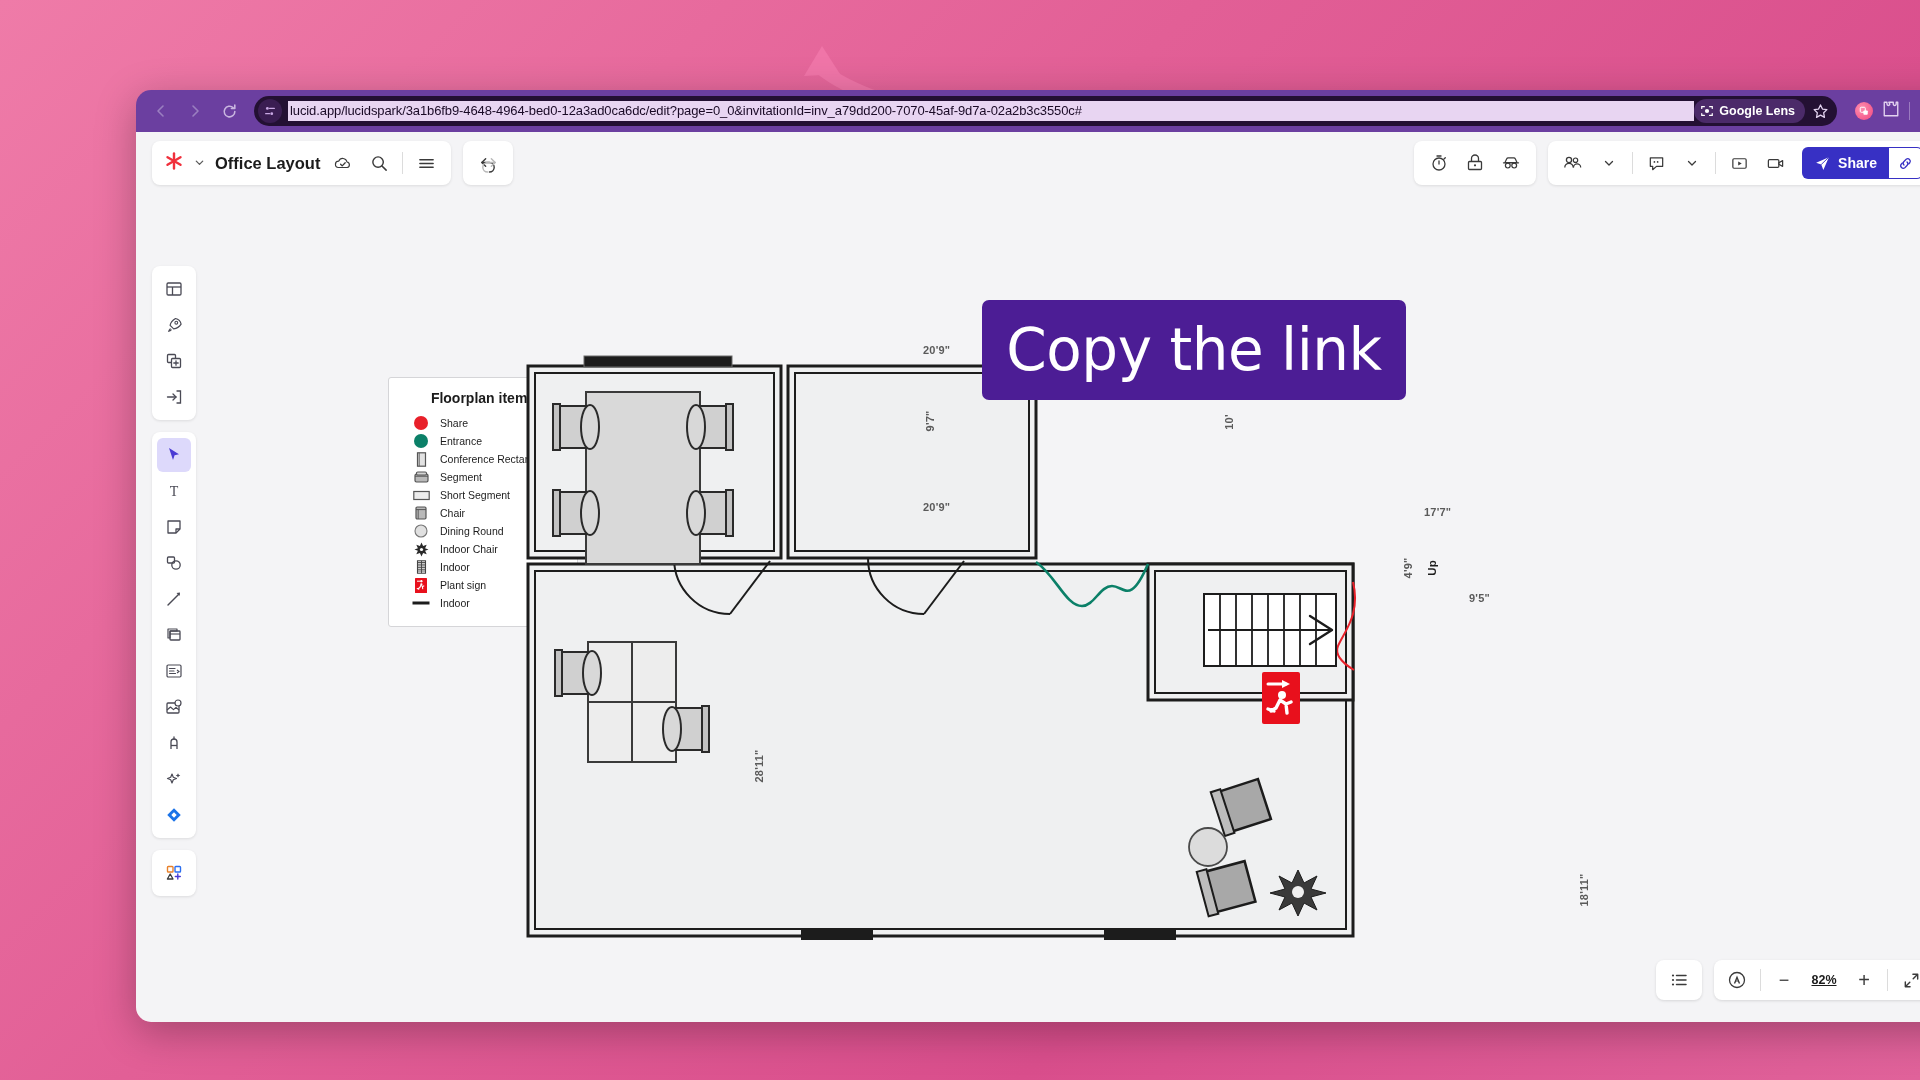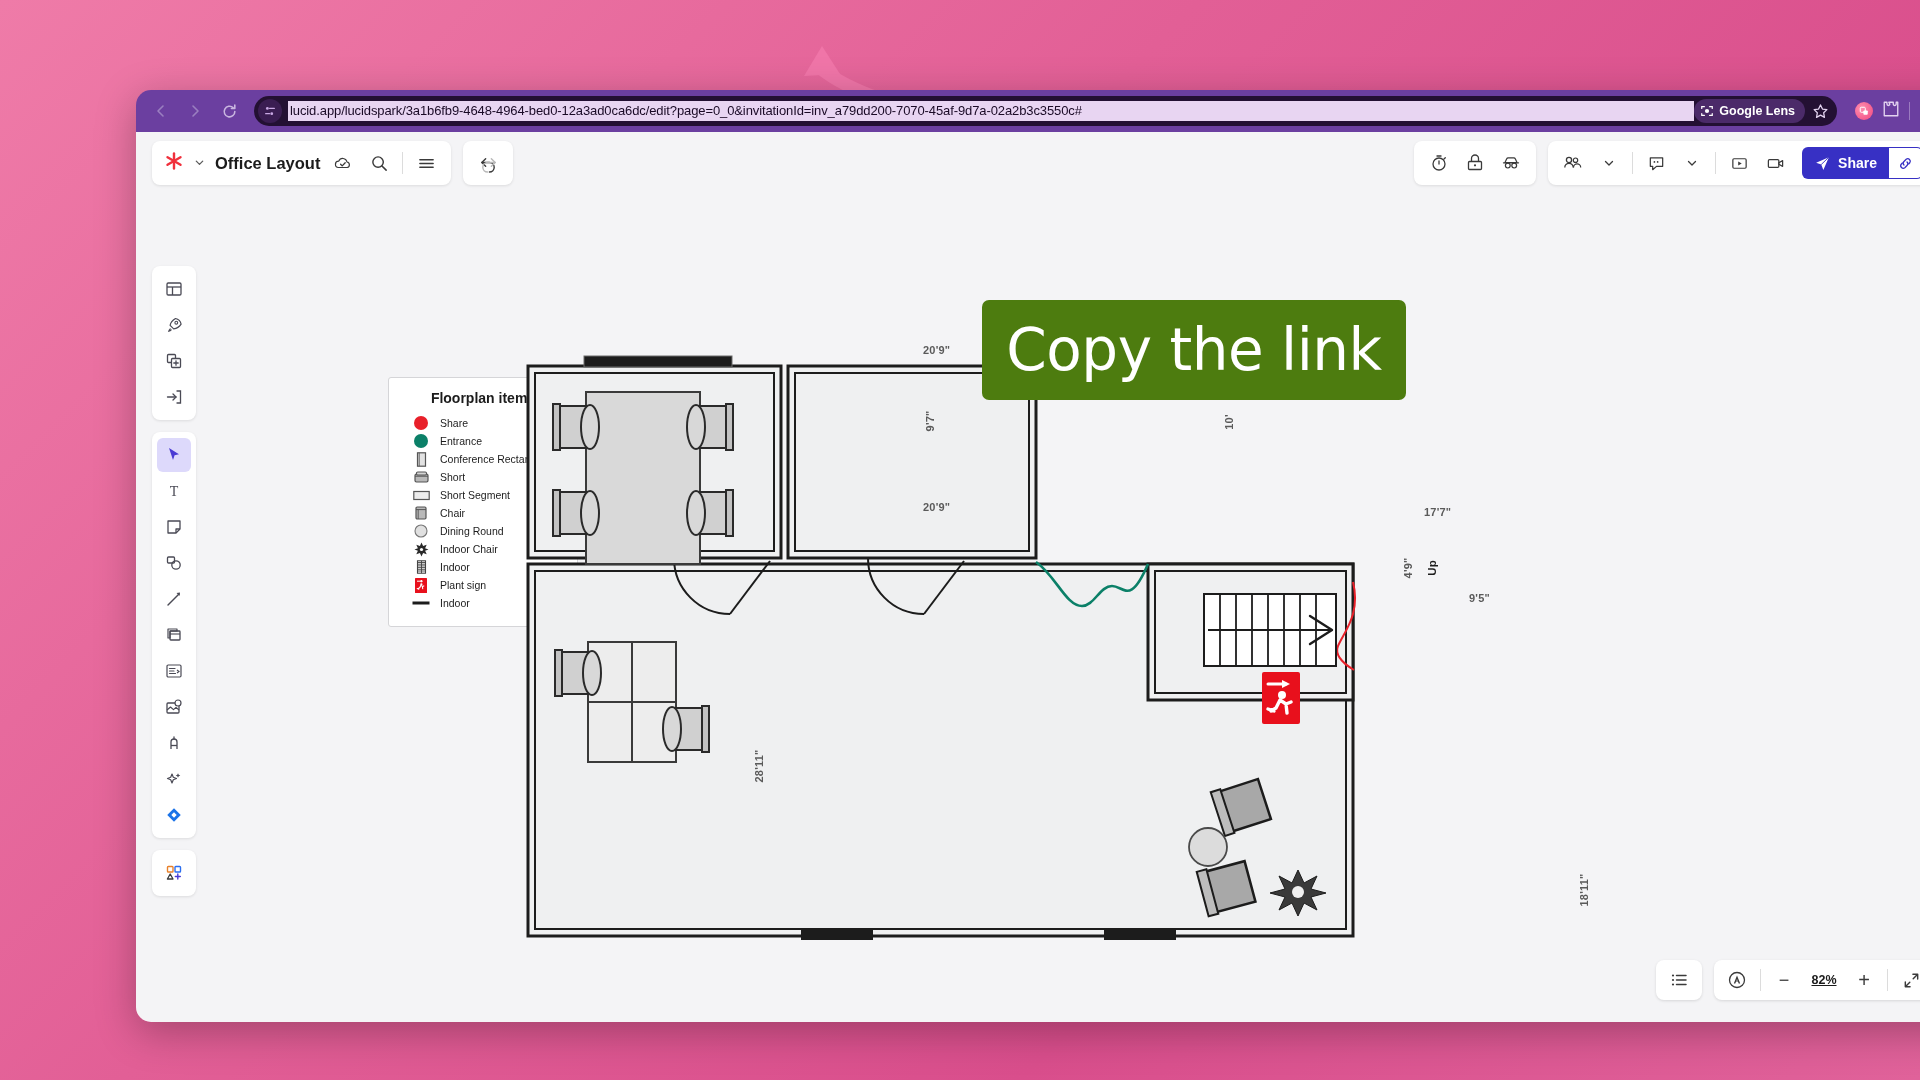--- a/index.html
+++ b/index.html
@@ -193,21 +193,21 @@
     letter-spacing: 0.2px;
     white-space: nowrap;
   }
   .dim.vert { transform-origin: center; transform: rotate(-90deg); }
 
   
   .callout {
     position: absolute;
     left: 846px; top: 106px;
     width: 424px; height: 100px;
-    background: #4d7c0f;
+    background: #4c1d95;
     border-radius: 7px;
     display:flex; align-items:center; justify-content:center;
   }
   .callout span {
     color:#fff; font-size: 58px; font-weight: 400; letter-spacing: -0.5px;
     font-family: "DejaVu Sans", sans-serif;
   }
 
   
   .zoom-bar {
@@ -595,21 +595,21 @@
           <span class="lbl">Conference Rectangle</span>
         </div>
         <div class="legend-row">
           <span class="sw">
             <svg width="15" height="13" viewBox="0 0 15 13">
                 <rect x="1" y="3" width="13" height="8" rx="1.4" stroke="#555" stroke-width="1.2" fill="#b9b9b9"></rect>
                 <path d="M1 5.2h13" stroke="#555" stroke-width="1"></path>
                 <rect x="2.5" y="1" width="10" height="3" rx="1.2" stroke="#555" stroke-width="1.1" fill="#d5d5d5"></rect>
               </svg>
           </span>
-          <span class="lbl">Short</span>
+          <span class="lbl">Segment</span>
         </div>
         <div class="legend-row">
           <span class="sw">
             <svg width="17" height="11" viewBox="0 0 17 11">
                 <rect x="0.8" y="1.5" width="15.4" height="8" stroke="#555" stroke-width="1.2" fill="#ececec"></rect>
               </svg>
           </span>
           <span class="lbl">Short Segment</span>
         </div>
         <div class="legend-row">

